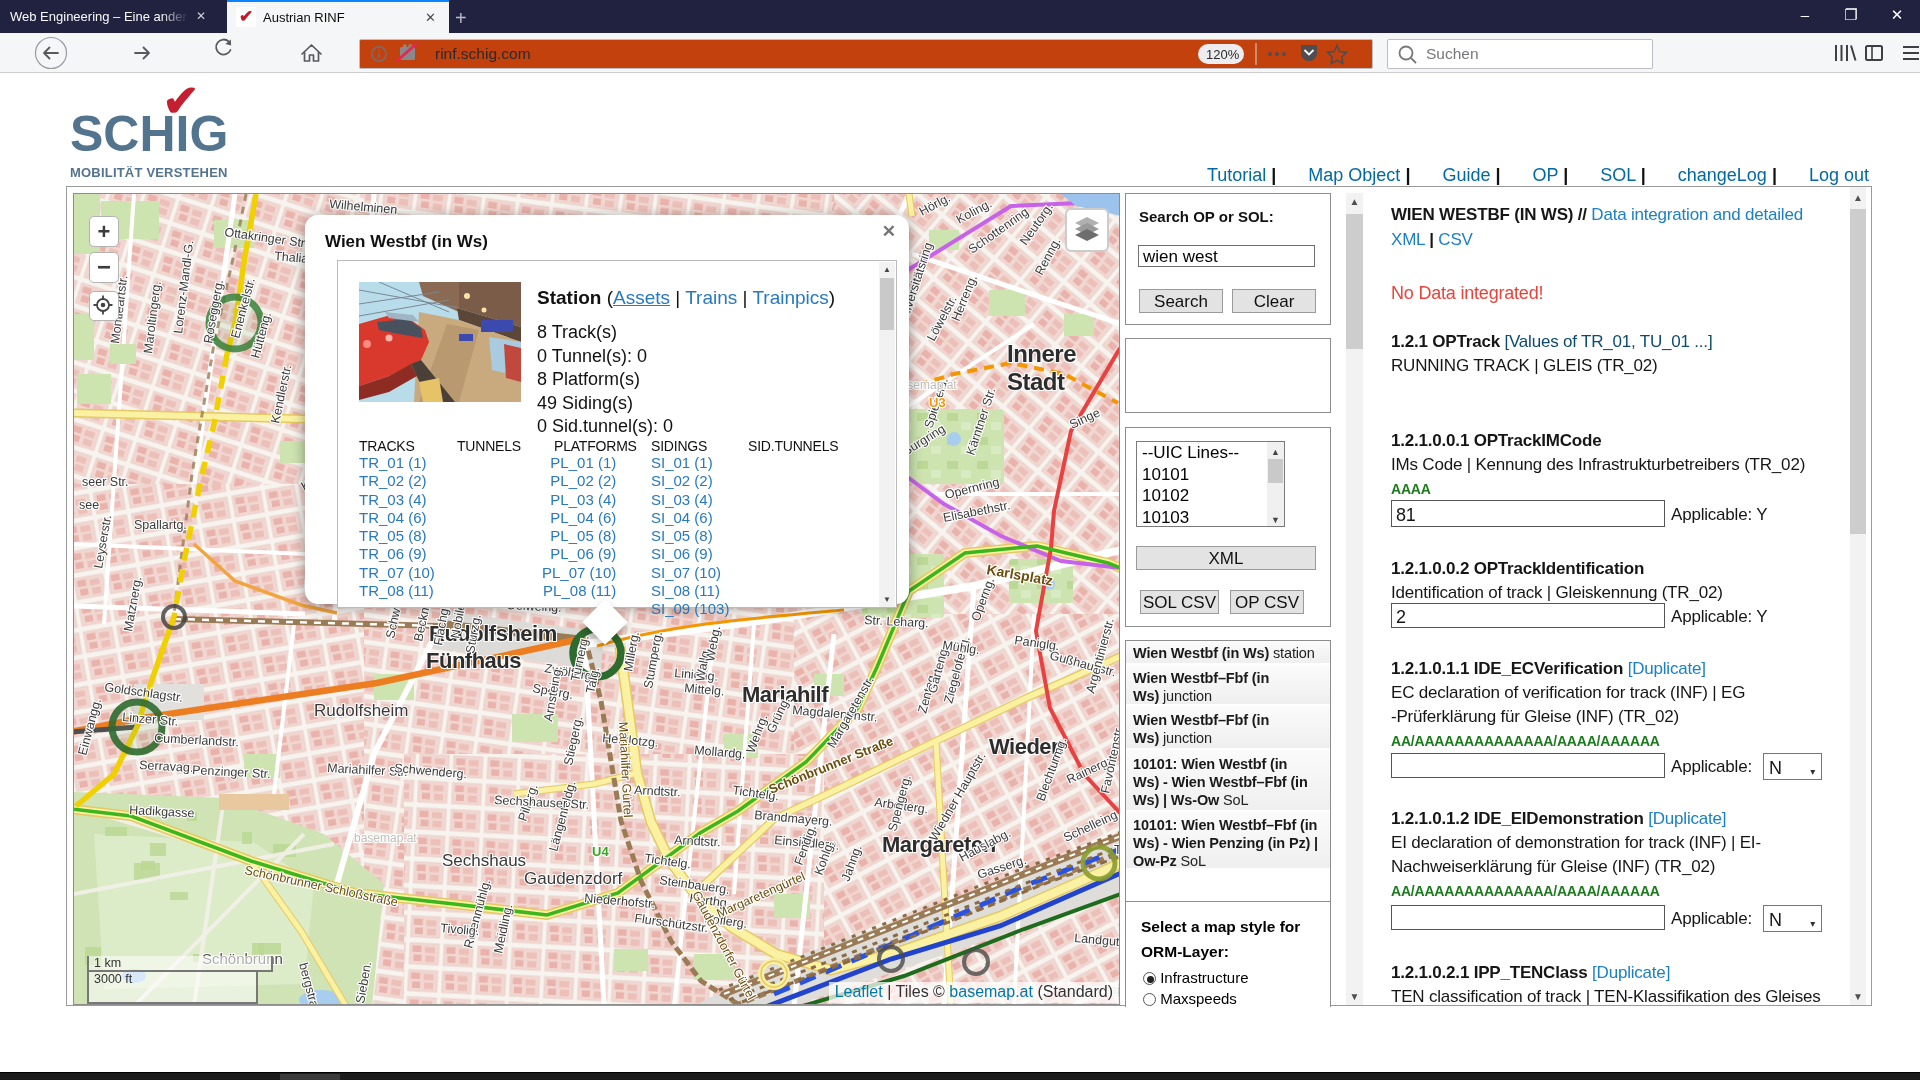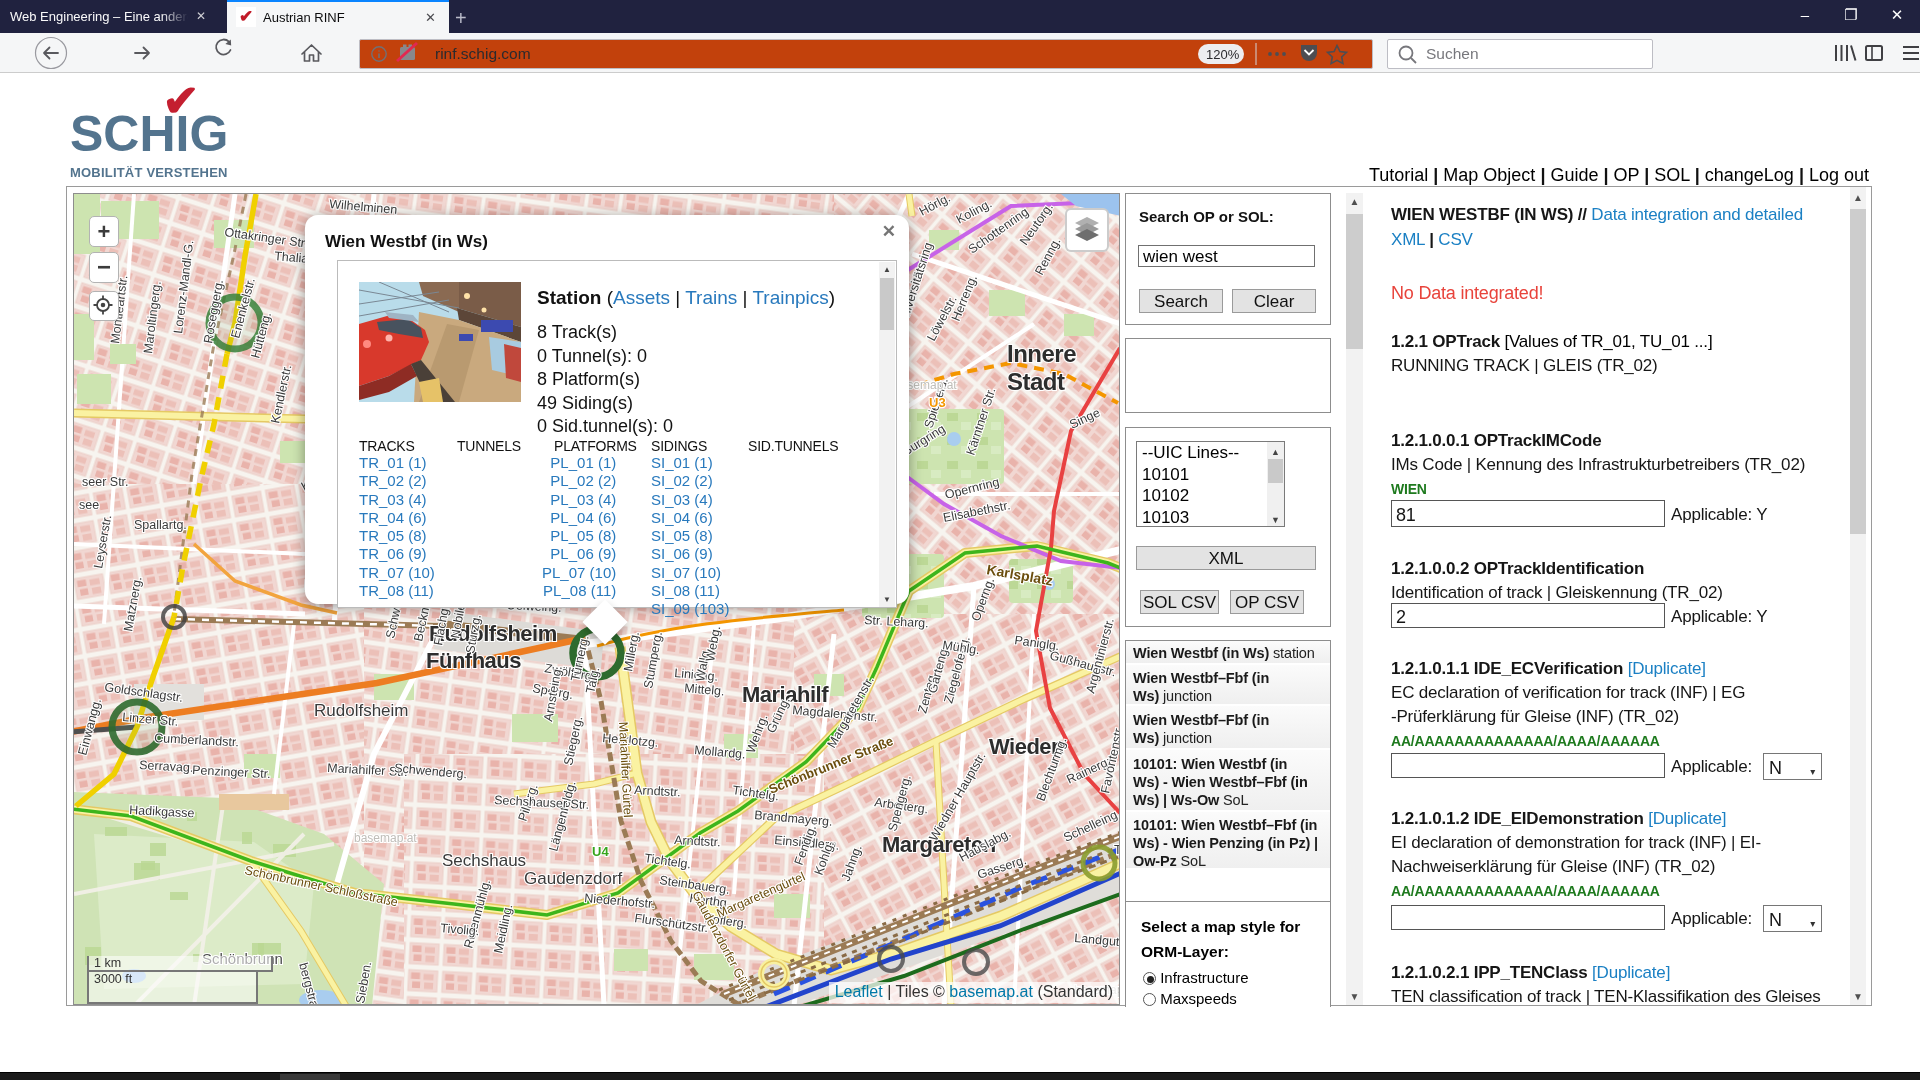--- a/index.html
+++ b/index.html
@@ -15,21 +15,21 @@
 .winbtn { position:absolute; top:0; height:30px; width:46px; color:#fff; text-align:center; line-height:30px; font-size:15px;}
 #toolbar { position:absolute; left:0; top:33px; width:1920px; height:40px; background:#f5f6f7; border-bottom:1px solid #cccccc; }
 #urlbar { position:absolute; left:359px; top:39px; width:1014px; height:30px; background:#c2410c; border:1px solid #bdbdc4; border-radius:2px; }
 #searchbar { position:absolute; left:1387px; top:39px; width:266px; height:30px; background:#fff; border:1px solid #bdbdc4; border-radius:2px; }
 
 #page { position:absolute; left:0; top:74px; width:1920px; height:998px; background:#fff; }
 #logo { position:absolute; left:70px; top:36px; color:#53748e; }
 #logo .big { font-size:50px; font-weight:bold; line-height:48px;}
 #logo .sub { font-size:13px; font-weight:bold; letter-spacing:0.2px; margin-top:7px;}
 #nav { position:absolute; left:0px; top:91px; width:1869px; text-align:right; font-size:18px; color:#111; }
-#nav a { color:#000000; text-decoration:none; }
+#nav a { color:#0369a1; text-decoration:none;margin-left:27px; }
 #container { position:absolute; left:66px; top:112px; width:1806px; height:820px; border:1px solid #9a9a9a; }
 #map { position:absolute; left:73px; top:119px; width:1047px; height:812px; border:1px solid #8d8d8d; overflow:hidden; background:#f0ded9; }
 
 .midbox { position:absolute; border:1px solid #8d8d8d; background:#fff; }
 .btn { display:inline-block; background:#e3e3e3; border:1px solid #9a9a9a; text-align:center; font-size:17px; color:#111; }
 
 #rightpanel { position:absolute; left:1391px; top:0; width:470px; font-size:17px; letter-spacing:-0.2px; color:#161616;}
 #rightpanel .abs { line-height:24px; }
 .plinks { position:absolute; top:193px; font-size:15px; line-height:18.3px; color:#2879bd; }
 .res { background:linear-gradient(#fbfbfb,#efefef); border-bottom:2px solid #fff; padding-left:7px; padding-right:5px; font-size:14.5px; line-height:18px; box-sizing:border-box; letter-spacing:-0.15px;}
@@ -491,21 +491,21 @@
         <polygon points="26,30 54,33 60,40 30,36" fill="#9fb4c4"></polygon>
         <circle cx="8" cy="62" r="4" fill="#ff8a80"></circle>
             <circle cx="30" cy="56" r="3.5" fill="#ffb3ab"></circle>
         <polygon points="0,104 30,94 52,82 58,94 30,110 0,118" fill="#8e2c24"></polygon>
         <polygon points="52,82 62,78 96,120 70,120" fill="#4a4038"></polygon>
         <polygon points="60,100 80,96 84,120 64,120" fill="#e6c268"></polygon>
         <path d="M0 8 L100 26 M0 22 L80 10 M0 34 L90 18 M20 0 L90 30" stroke="#7a8894" stroke-width="1"></path>
         <circle cx="108" cy="14" r="3" fill="#ffe2a8"></circle>
             <circle cx="125" cy="28" r="2.5" fill="#ffe2a8"></circle>
       </svg>
-      <div style="position:absolute;left:199px;top:26px;font-size:19px;color:#111;"><b>Station</b> (<a style="color:#2879bd;">Assets</a> <span style="color:#111;">|</span> <a style="color:#2879bd;">Trains</a> <span style="color:#111;">|</span> <a style="color:#2879bd;">Trainpics</a>)</div>
+      <div style="position:absolute;left:199px;top:26px;font-size:19px;color:#111;"><b>Station</b> (<a style="color:#2879bd;text-decoration:underline;">Assets</a> <span style="color:#111;">|</span> <a style="color:#2879bd;">Trains</a> <span style="color:#111;">|</span> <a style="color:#2879bd;">Trainpics</a>)</div>
       <div style="position:absolute;left:199px;top:60px;font-size:18px;color:#111;line-height:23.5px;">8 Track(s)<br>0 Tunnel(s): 0<br>8 Platform(s)<br>49 Siding(s)<br>0 Sid.tunnel(s): 0</div>
       <div style="position:absolute;left:21px;top:177px;font-size:14px;color:#111;letter-spacing:-0.2px;">TRACKS</div>
       <div style="position:absolute;left:119px;top:177px;font-size:14px;color:#111;letter-spacing:-0.2px;">TUNNELS</div>
       <div style="position:absolute;left:216px;top:177px;font-size:14px;color:#111;letter-spacing:-0.2px;">PLATFORMS</div>
       <div style="position:absolute;left:313px;top:177px;font-size:14px;color:#111;letter-spacing:-0.2px;">SIDINGS</div>
       <div style="position:absolute;left:410px;top:177px;font-size:14px;color:#111;letter-spacing:-0.2px;">SID.TUNNELS</div>
       <div class="plinks" style="left:21px;">TR_01 (1)<br>TR_02 (2)<br>TR_03 (4)<br>TR_04 (6)<br>TR_05 (8)<br>TR_06 (9)<br>TR_07 (10)<br>TR_08 (11)</div>
       <div class="plinks" style="left:204px;text-align:right;">PL_01 (1)<br>PL_02 (2)<br>PL_03 (4)<br>PL_04 (6)<br>PL_05 (8)<br>PL_06 (9)<br>PL_07 (10)<br>PL_08 (11)</div>
       <div class="plinks" style="left:313px;">SI_01 (1)<br>SI_02 (2)<br>SI_03 (4)<br>SI_04 (6)<br>SI_05 (8)<br>SI_06 (9)<br>SI_07 (10)<br>SI_08 (11)<br>SI_09 (103)</div>
     </div>
@@ -553,22 +553,22 @@
     <div class="arr" style="bottom:0;">▼</div>
   </div>
   <div class="sb" style="left:1850px;top:113px;height:818px;width:16px;">
     <div class="arr" style="top:2px;width:16px;">▲</div>
     <div class="thumb" style="top:22px;height:325px;width:16px;"></div>
     <div class="arr" style="bottom:0;width:16px;">▼</div>
   </div>
   <div id="rightpanel">
     <div class="abs" style="left:0;top:128px;width:455px;line-height:25px;"><b>WIEN WESTBF (IN WS) //</b> <a style="color:#1b80c4;">Data integration and detailed<br>XML</a> <b>|</b> <a style="color:#1b80c4;">CSV</a></div>
     <div class="abs" style="left:0;top:207px;font-size:18px;color:#e8433b;">No Data integrated!</div>
-    <div class="abs" style="left:0;top:256px;width:465px;"><b>1.2.1 OPTrack</b> <a style="color:#000000;">[Values of TR_01, TU_01 ...]</a><br>RUNNING TRACK | GLEIS (TR_02)</div>
-    <div class="abs" style="left:0;top:355px;width:465px;"><b>1.2.1.0.0.1 OPTrackIMCode</b><br>IMs Code | Kennung des Infrastrukturbetreibers (TR_02)<br><span style="font-size:14px;color:#1e7a1e;font-weight:bold;">WIEN</span></div>
+    <div class="abs" style="left:0;top:256px;width:465px;"><b>1.2.1 OPTrack</b> <a style="color:#0c4a6e;">[Values of TR_01, TU_01 ...]</a><br>RUNNING TRACK | GLEIS (TR_02)</div>
+    <div class="abs" style="left:0;top:355px;width:465px;"><b>1.2.1.0.0.1 OPTrackIMCode</b><br>IMs Code | Kennung des Infrastrukturbetreibers (TR_02)<br><span style="font-size:14px;color:#1e7a1e;font-weight:bold;">AAAA</span></div>
     <div class="abs" style="left:0;top:426px;width:274px;height:27px;border:1px solid #555;font-size:18px;padding:2px 0 0 4px;">81</div>
     <div class="abs" style="left:280px;top:429px;font-size:17px;">Applicable: Y</div>
     <div class="abs" style="left:0;top:483px;width:465px;"><b>1.2.1.0.0.2 OPTrackIdentification</b><br>Identification of track | Gleiskennung (TR_02)</div>
     <div class="abs" style="left:0;top:529px;width:274px;height:25px;border:1px solid #555;font-size:18px;padding:1px 0 0 4px;">2</div>
     <div class="abs" style="left:280px;top:531px;font-size:17px;">Applicable: Y</div>
     <div class="abs" style="left:0;top:583px;width:470px;"><b>1.2.1.0.1.1 IDE_ECVerification</b> <a style="color:#1b80c4;">[Duplicate]</a><br>EC declaration of verification for track (INF) | EG<br>-Prüferklärung für Gleise (INF) (TR_02)<br><span style="font-size:14px;color:#1e7a1e;font-weight:bold;">AA/AAAAAAAAAAAAAA/AAAA/AAAAAA</span></div>
     <div class="abs" style="left:0;top:679px;width:274px;height:25px;border:1px solid #555;"></div>
     <div class="abs" style="left:280px;top:681px;font-size:17px;">Applicable:</div>
     <div class="abs" style="left:372px;top:679px;width:59px;height:27px;border:1px solid #767676;font-size:18px;padding:2px 0 0 5px;">N<span style="position:absolute;right:6px;top:6px;font-size:10px;color:#333;">▾</span></div>
     <div class="abs" style="left:0;top:733px;width:470px;"><b>1.2.1.0.1.2 IDE_EIDemonstration</b> <a style="color:#1b80c4;">[Duplicate]</a><br>EI declaration of demonstration for track (INF) | EI-<br>Nachweiserklärung für Gleise (INF) (TR_02)<br><span style="font-size:14px;color:#1e7a1e;font-weight:bold;">AA/AAAAAAAAAAAAAA/AAAA/AAAAAA</span></div>

